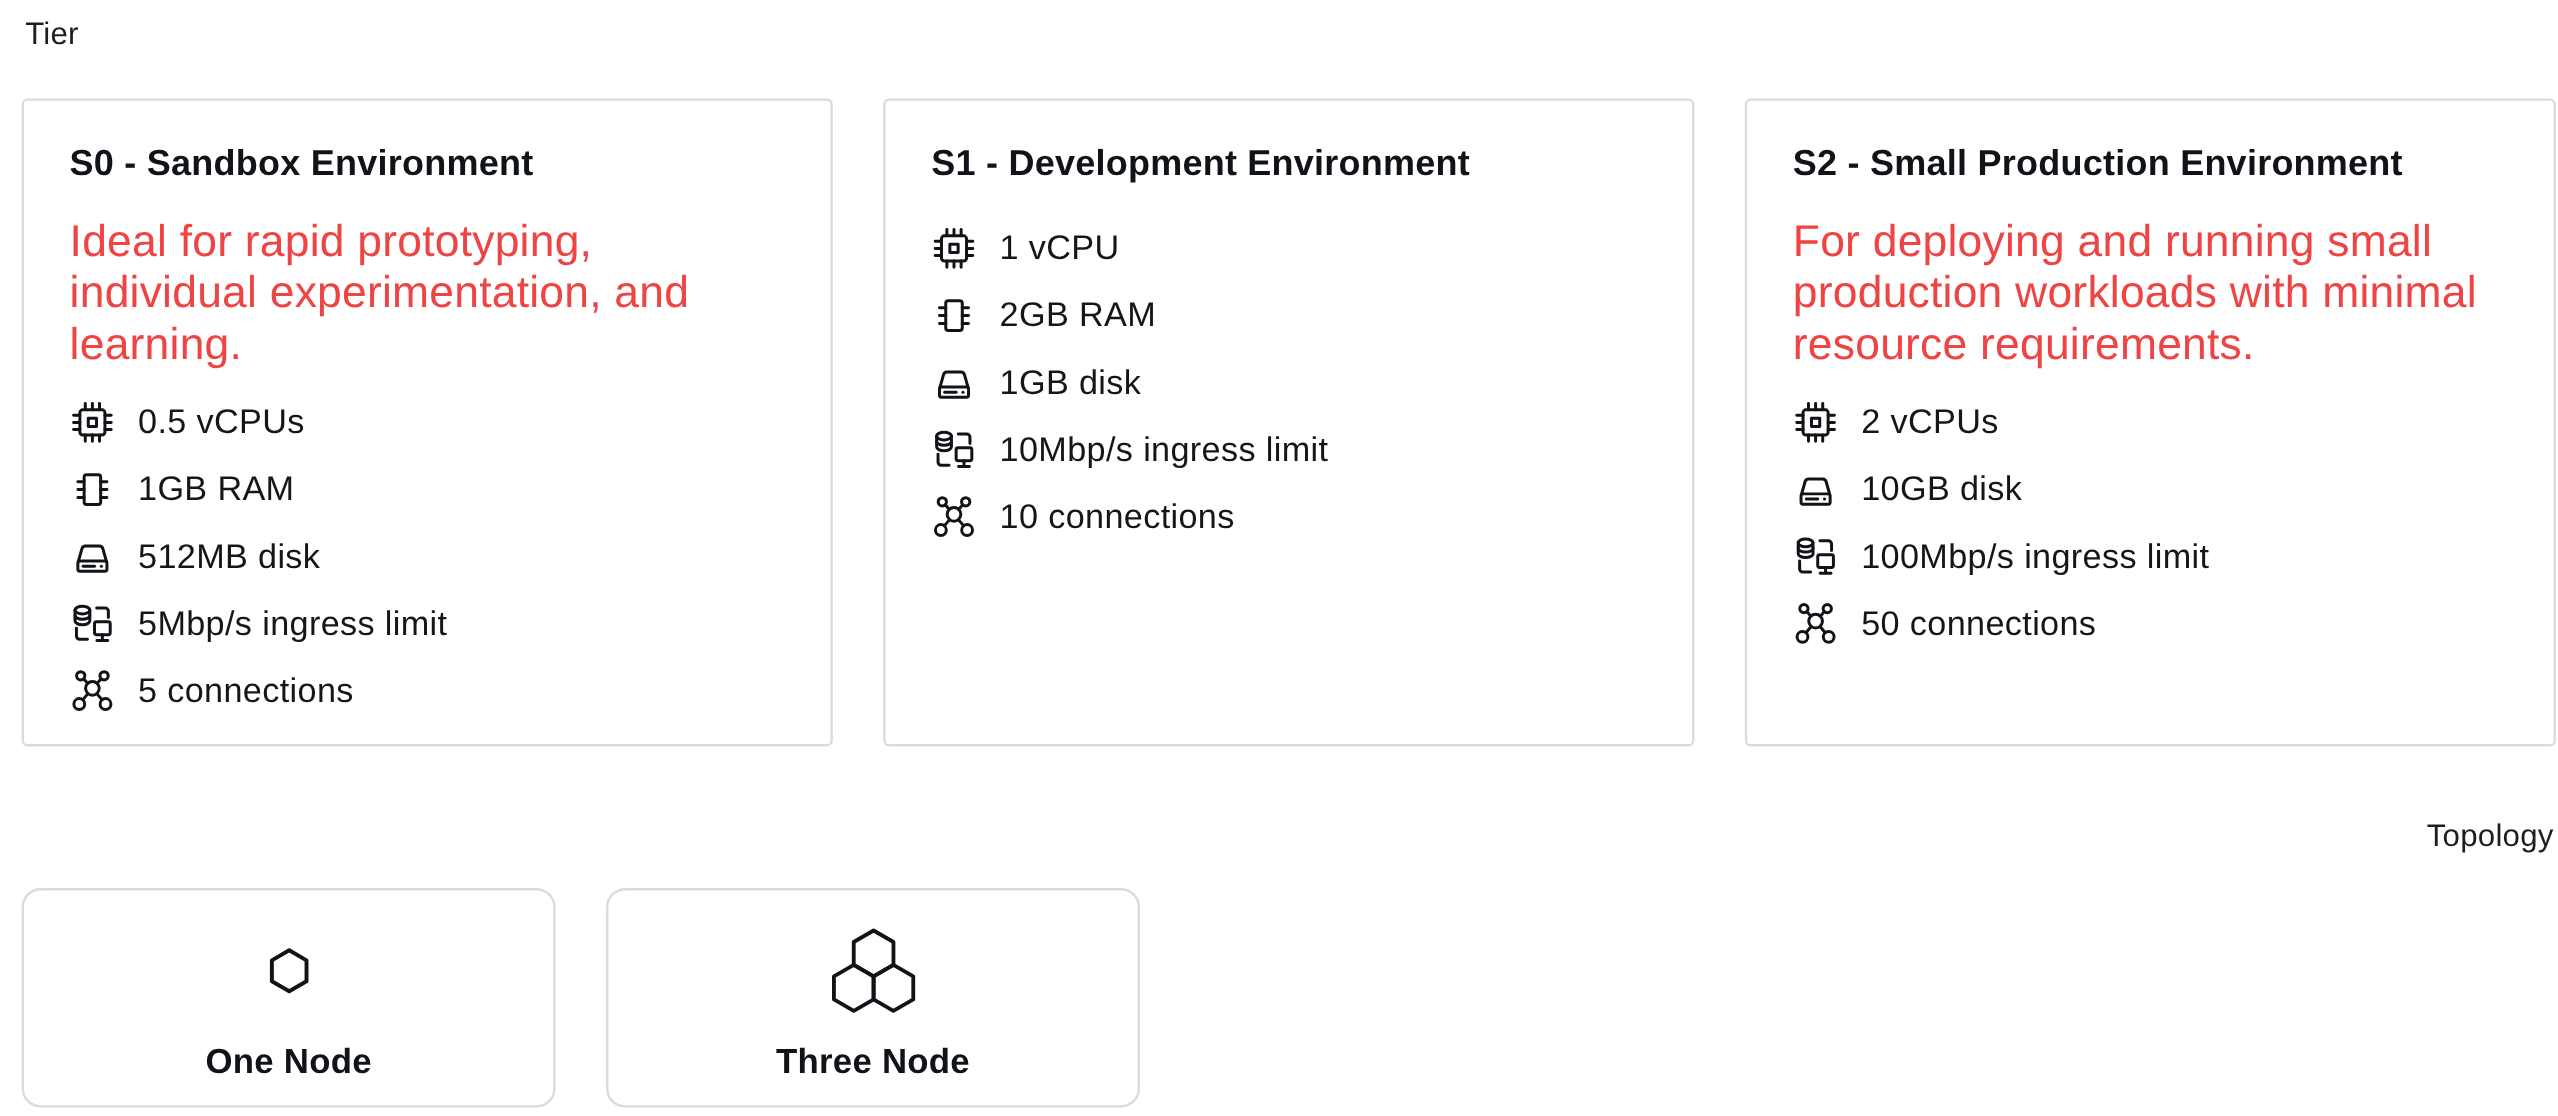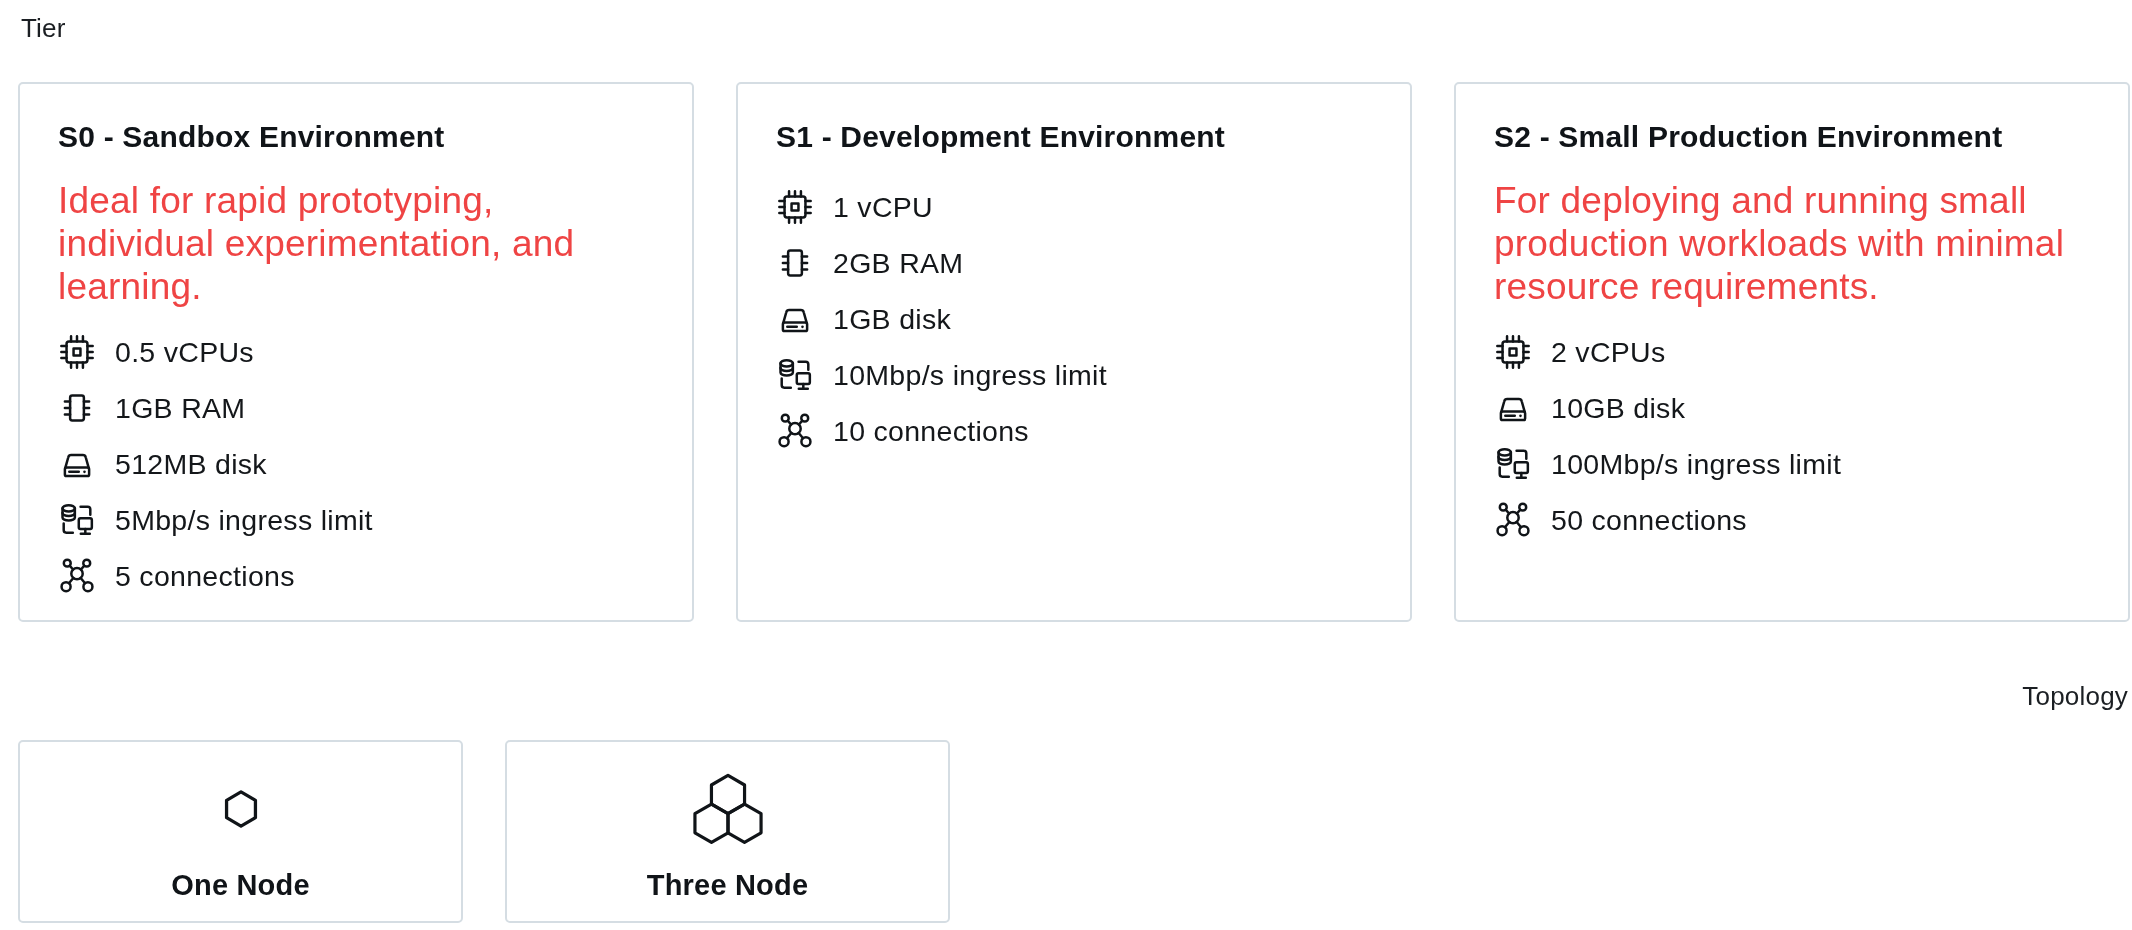--- a/index.html
+++ b/index.html
@@ -45,21 +45,21 @@
     display: flex; align-items: center; gap: 19px;
     height: 56px; font-size: 28.5px; letter-spacing: .3px; color: #14171a;
   }
   .spec-icon { width: 38px; height: 38px; flex: 0 0 38px; color: #101418; }
 
   .topo-card {
     box-sizing: border-box;
     width: 445px; height: 183px;
     background: #ffffff;
     border: 2px solid #d5dde3;
-    border-radius: 5px;
+    border-radius: 16px;
     display: flex; flex-direction: column;
     align-items: center; justify-content: center;
     gap: 12px;
     cursor: pointer;
   }
   .topo-icon-box {
     height: 94px; display: flex; align-items: center; justify-content: center;
     color: #101418;
   }
   .one-node-svg { width: 42px; height: 42px; }

